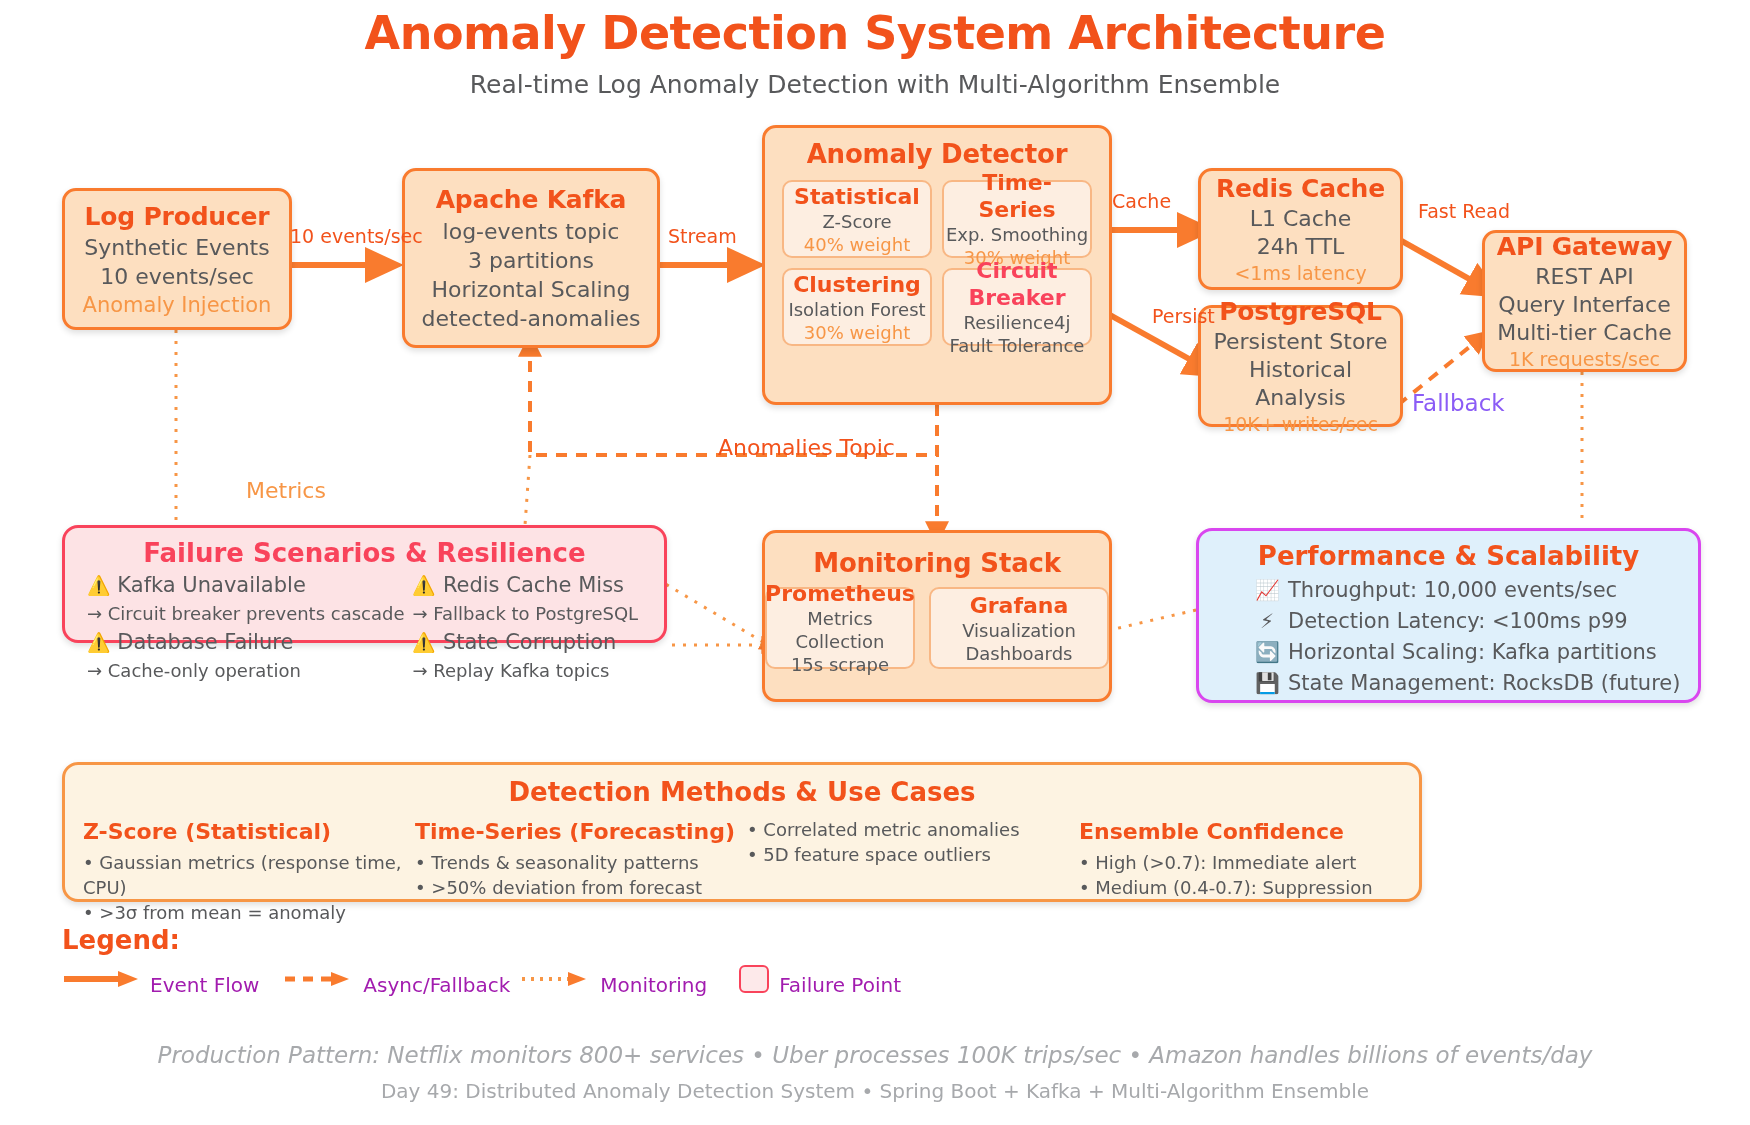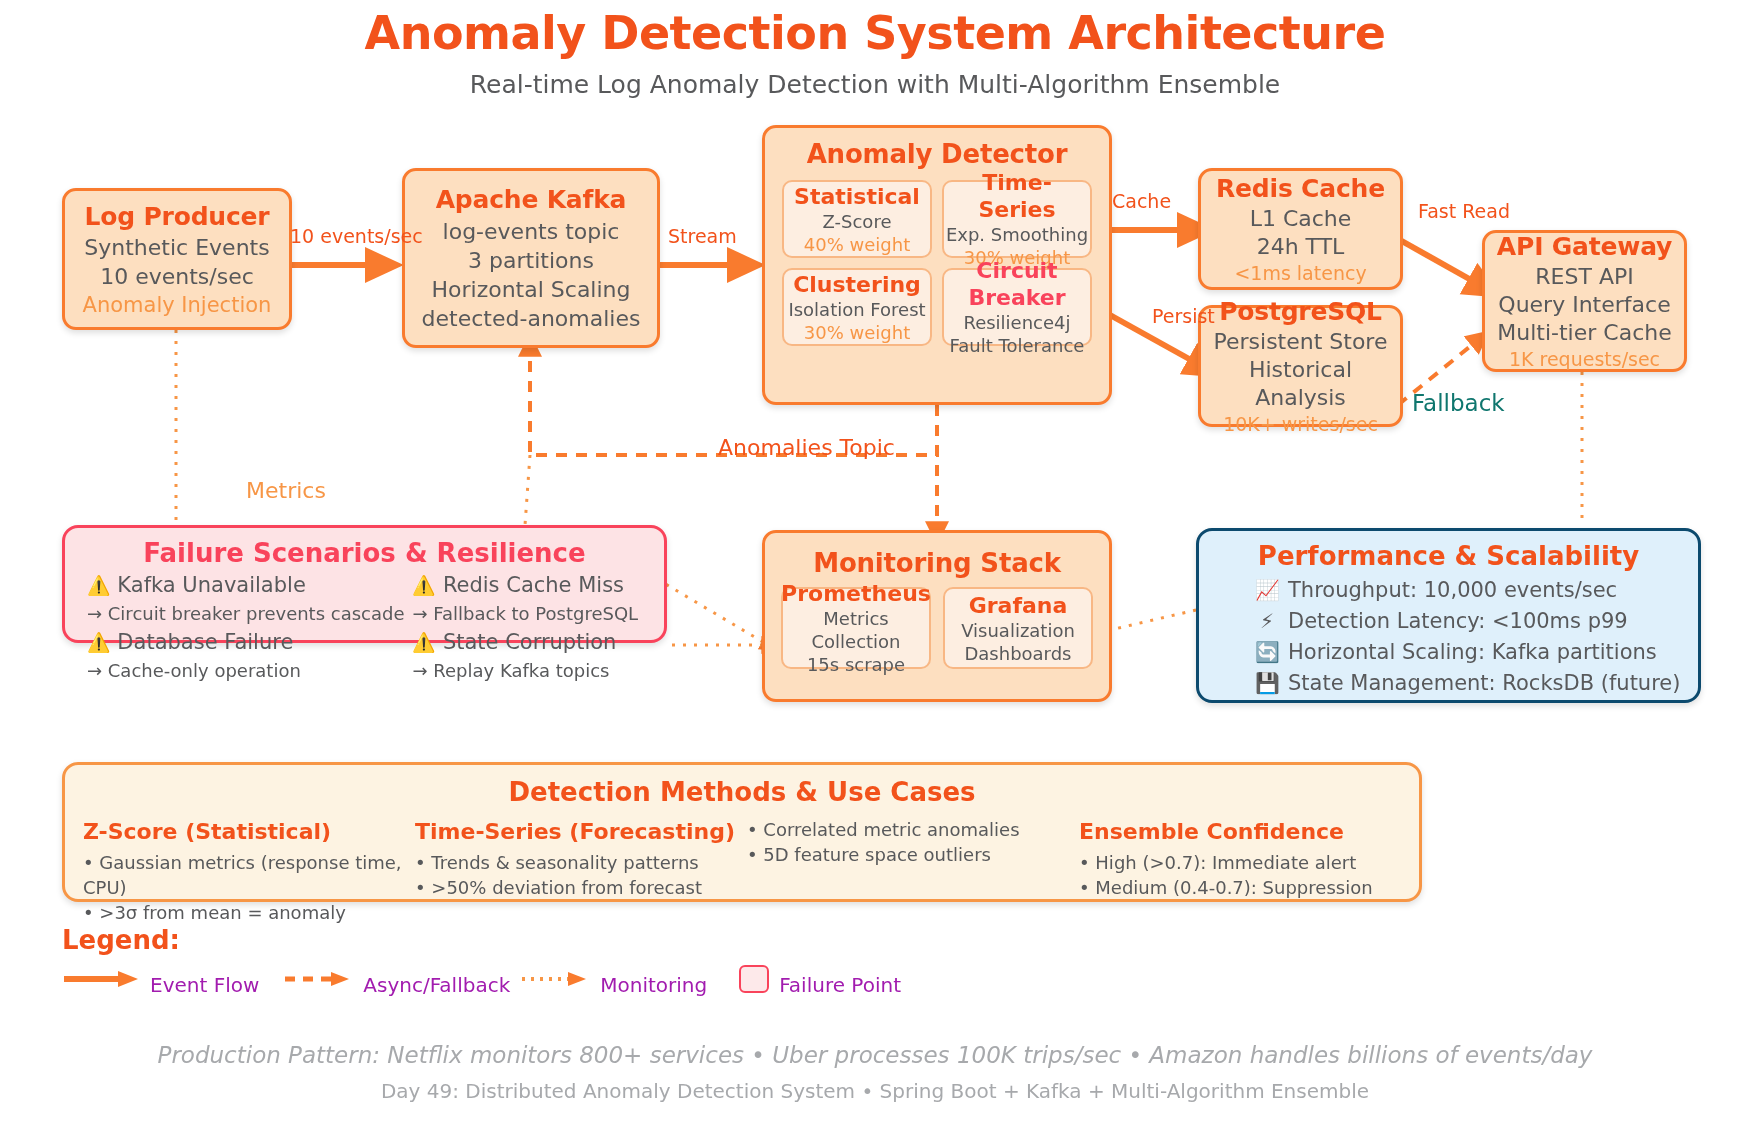--- a/index.html
+++ b/index.html
@@ -26,42 +26,42 @@
        border:2px solid #F8B784;display:flex;flex-direction:column;
        align-items:center;justify-content:center;text-align:center;}
   .sub .stl{color:#F2521B;font-weight:bold;font-size:22px;line-height:27px;}
   .sub .stl.red{color:#F9435B;}
   .sub .sl{color:#58595B;font-size:18px;line-height:23px;}
   .sub .sw{color:#F79646;font-size:18px;line-height:23px;}
 
   .panel{position:absolute;box-sizing:border-box;border-radius:16px;
          box-shadow:0 3px 6px rgba(0,0,0,.13);z-index:3;}
   .panel.fail{background:#FDE3E5;border:3px solid #F9435B;}
-  .panel.perf{background:#DFF0FB;border:3px solid #0c4a6e;}
+  .panel.perf{background:#DFF0FB;border:3px solid #d946ef;}
   .panel.methods{background:#FDF3E2;border:3px solid #F79646;}
 
   .ptitle{text-align:center;font-weight:bold;font-size:26px;}
   .ptitle.red{color:#F9435B;}
   .ptitle.orange{color:#F2521B;}
 
   .failgrid{display:grid;grid-template-columns:1fr 1fr;column-gap:8px;row-gap:0px;padding:0 22px;}
   .fhead{font-size:21px;color:#58595B;line-height:30px;white-space:nowrap;}
   .fsub{font-size:18px;color:#58595B;line-height:27px;white-space:nowrap;}
   .warn{font-size:19px;}
 
   .perfrow{display:flex;align-items:center;gap:9px;font-size:21px;color:#58595B;line-height:31px;padding-left:56px;}
   .perfrow .emo{font-size:20px;width:24px;display:inline-block;text-align:center;}
 
   .mgrid{display:grid;grid-template-columns:repeat(4,1fr);padding:0 18px;column-gap:10px;}
   .mcol .mh{color:#F2521B;font-weight:bold;font-size:22px;line-height:30px;margin-bottom:3px;}
   .mcol .mb{color:#58595B;font-size:18px;line-height:25px;}
 
   .edgelbl{position:absolute;font-size:19px;z-index:4;white-space:nowrap;}
   .edgelbl.o{color:#F2521B;}
-  .edgelbl.g{color:#0f766e;}
+  .edgelbl.g{color:#8b5cf6;}
   .edgelbl.lt{color:#F79646;}
 
   #title{position:absolute;top:6px;left:0;width:1750px;text-align:center;
          color:#F2521B;font-weight:bold;font-size:46px;letter-spacing:-.5px;}
   #subtitle{position:absolute;top:70px;left:0;width:1750px;text-align:center;
             color:#58595B;font-size:25px;}
 
   #legend{position:absolute;left:62px;top:925px;z-index:4;}
   #legend .lgttl{color:#F2521B;font-weight:bold;font-size:26px;margin-bottom:6px;}
   #legend .lgrow{display:flex;align-items:center;gap:10px;font-size:20px;color:#58595B;}
@@ -182,21 +182,21 @@
   </div>
 
   <div class="node" style="left:762px;top:530px;width:350px;height:172px;justify-content:flex-start;padding-top:12px;">
     <div class="ttl" style="font-size:26px;line-height:36px;">Monitoring Stack</div>
     <div style="display:grid;grid-template-columns:1fr 1fr;gap:12px;margin-top:6px;">
       <div class="sub" style="width:150px;height:82px;">
         <div class="stl">Prometheus</div>
         <div class="sl">Metrics Collection</div>
         <div class="sl">15s scrape</div>
       </div>
-      <div class="sub" style="width:150px;height:82px;align-items:center;">
+      <div class="sub" style="width:180px;height:82px;align-items:center;">
         <div class="stl">Grafana</div>
         <div class="sl">Visualization</div>
         <div class="sl">Dashboards</div>
       </div>
     </div>
   </div>
 
   <div class="edgelbl o" style="left:290px;top:225px;">10 events/sec</div>
   <div class="edgelbl o" style="left:668px;top:225px;">Stream</div>
   <div class="edgelbl o" style="left:1112px;top:190px;">Cache</div>

